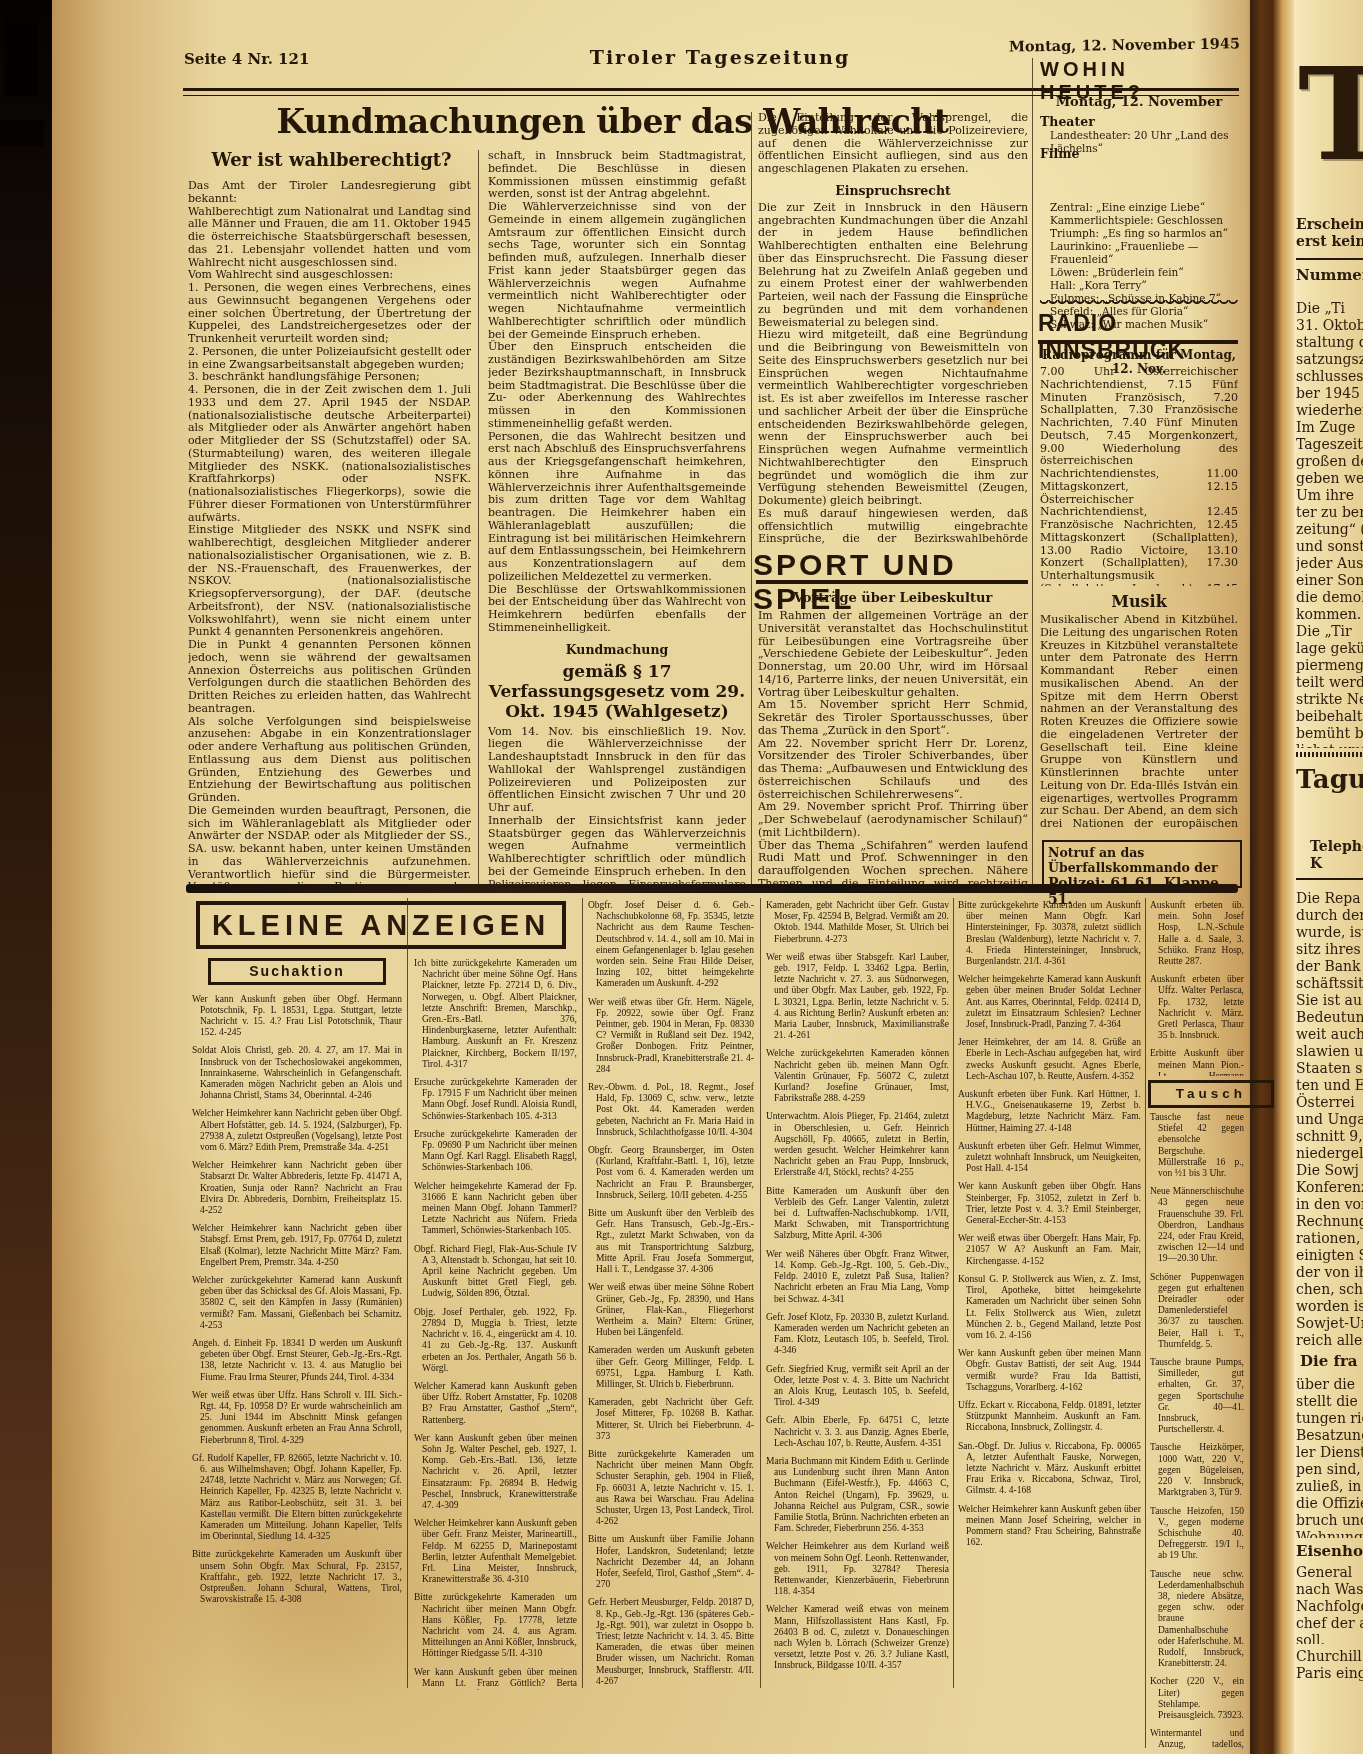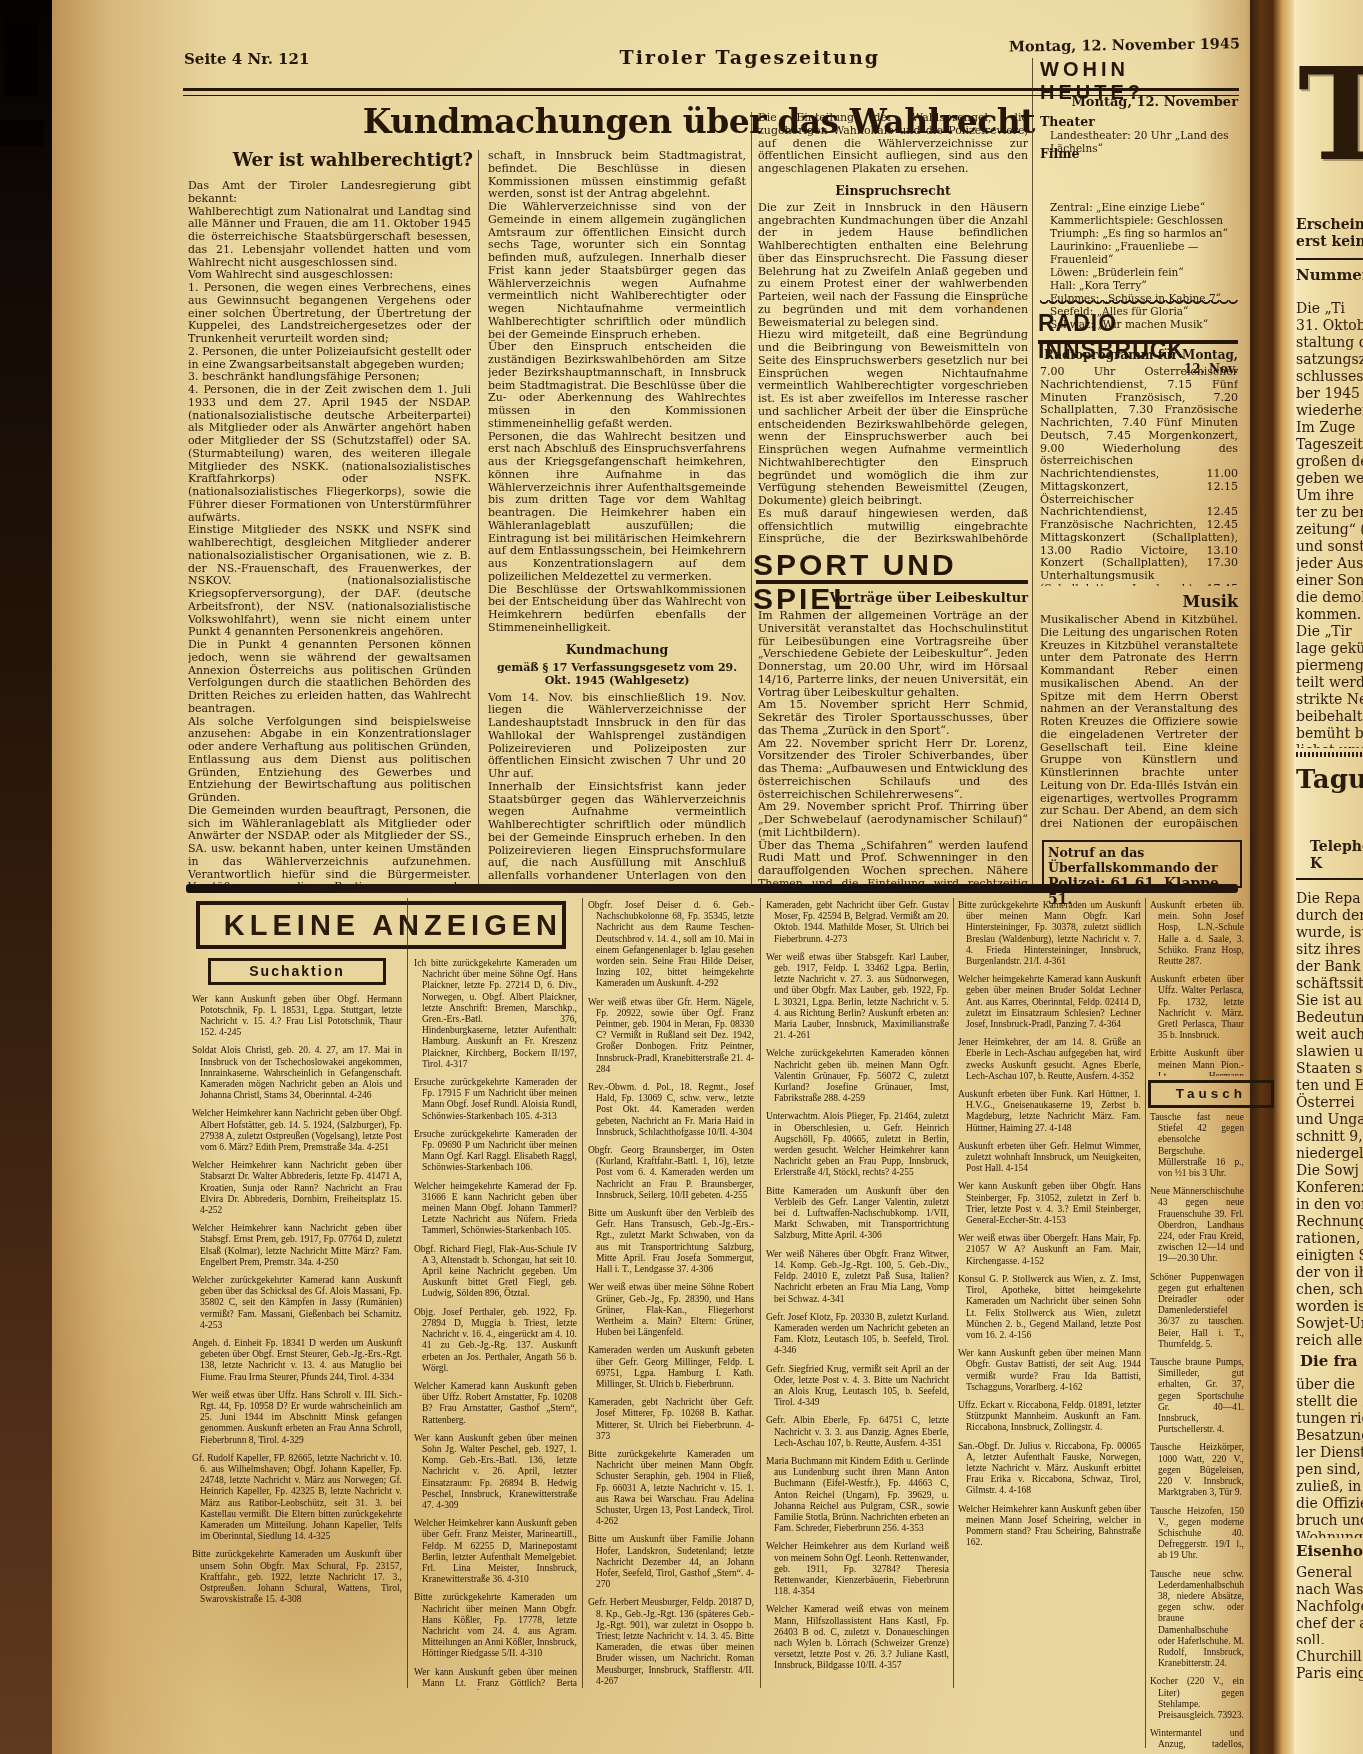--- a/index.html
+++ b/index.html
@@ -22,29 +22,29 @@
     background:linear-gradient(90deg,#f6e8bc 0%,#eedcA6 40%,#e6cf96 100%);}
   .stain{position:absolute;border-radius:50%;pointer-events:none;}
   
   .frak{font-family:"DejaVu Serif",serif;}
   .sans{font-family:"Liberation Sans",sans-serif;}
   .abs{position:absolute;}
   .ink{color:#241708;}
   .just{text-align:justify;}
   .pre{white-space:pre-line;}
   .clip{overflow:hidden;}
-  .ctr{text-align:right;}
+  .ctr{text-align:center;}
   .b{font-weight:bold;}
   .body-t{font-size:11px;line-height:1.16;}
   .rule{position:absolute;background:#24170a;}
   .vrule{position:absolute;width:1px;background:rgba(62,40,18,.8);}
   .wavy{position:absolute;height:6px;background:radial-gradient(circle at 4px -1px,rgba(0,0,0,0) 3px,#2a1b0c 3px,#2a1b0c 4.6px,rgba(0,0,0,0) 5.4px);background-size:9px 6px;}
   .dotrule{position:absolute;height:5px;background:repeating-linear-gradient(90deg,#2b1c0e 0 2px,rgba(0,0,0,0) 2px 4px);}
   .subhead{text-align:center;font-weight:bold;font-size:12.5px;margin:7px 0 4px;}
-  .subsub{text-align:center;font-weight:bold;font-size:11px;margin:0 0 5px;}
+  .subsub{text-align:center;font-weight:bold;font-size:17px;margin:0 0 5px;}
   
   .ads{position:absolute;overflow:hidden;font-family:"Liberation Serif",serif;font-size:9.5px;line-height:1.18;color:#221507;text-align:justify;}
   .ad{margin:0 0 7px;text-indent:-8px;padding-left:8px;}
   .boxed{border:3px solid #241708;text-align:center;}
   
   .rp-line{white-space:nowrap;font-size:14px;line-height:17px;color:#2a1b0c;}
   .listing{font-size:10.5px;line-height:13px;color:#241708;}
 </style>
 </head>
 <body>

